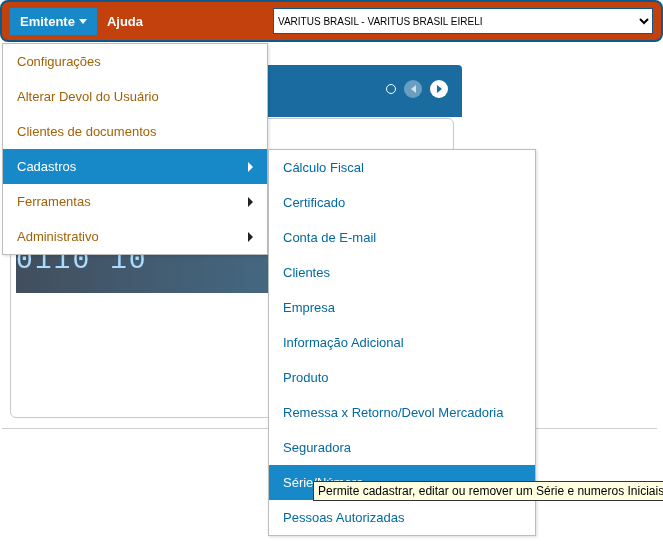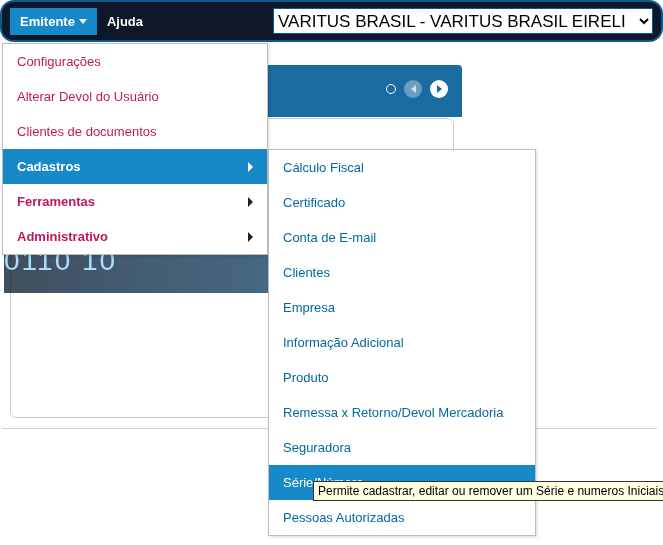--- a/index.html
+++ b/index.html
@@ -6,23 +6,23 @@
   body {
     font-family: Arial, Helvetica, sans-serif;
     font-size: 13px;
     background: #fff;
     width: 663px;
     height: 545px;
     overflow: hidden;
     position: relative;
   }
   .topbar {
-    background: #0f172a;
+    background: #c2410c;
     border: 2px solid #0B5A8B;
-    border-radius: 14px;
+    border-radius: 8px;
     height: 42px;
     display: flex;
     align-items: center;
     padding: 0 8px;
     position: relative;
   }
   .menu-label {
     color: #fff;
     font-weight: bold;
     padding: 6px 10px;
@@ -39,43 +39,43 @@
     border-left: 4px solid transparent;
     border-right: 4px solid transparent;
     border-top: 5px solid #fff;
   }
   .company-select {
     position: absolute;
     right: 8px;
     top: 6px;
     width: 380px;
     height: 26px;
-    font-size: 17px;
+    font-size: 10px;
     font-family: Arial, sans-serif;
     background: #fff;
     border: 1px solid #0B5A8B;
   }
   .dropdown-main {
     position: absolute;
     top: 43px;
     left: 2px;
     width: 266px;
     background: #fff;
     border: 1px solid #bdbdbd;
     box-shadow: 1px 1px 3px rgba(0,0,0,0.15);
   }
   .dd-item {
     padding: 10px 14px;
     cursor: pointer;
     display: flex;
     justify-content: space-between;
     align-items: center;
-    color: #be185d;
-  }
-  .dd-item.bold { font-weight: bold; }
+    color: #a16207;
+  }
+  .dd-item.bold { font-weight: normal; }
   .dd-item.selected {
     background: #1788C8;
     color: #fff;
   }
   .dd-item.selected .arrow-right { border-left-color: #fff; }
   .arrow-right {
     width: 0; height: 0;
     border-top: 5px solid transparent;
     border-bottom: 5px solid transparent;
     border-left: 5px solid #222;
@@ -163,28 +163,28 @@
     width: 444px;
     height: 300px;
     background: #fff;
     border: 1px solid #c8c8c8;
     border-radius: 6px;
     z-index: -1;
   }
   .bg-decor {
     position: absolute;
     top: 245px;
-    left: 4px;
+    left: 16px;
     width: 286px;
     height: 48px;
     background: linear-gradient(90deg,#021428 0%,#05233e 40%,#063a5c 100%);
     z-index: -1;
     overflow: hidden;
     color: #8fd0ff;
-    font-family: Liberation Sans, sans-serif;
+    font-family: Liberation Mono, monospace;
     font-size: 28px;
     letter-spacing: 2px;
     opacity: 0.75;
   }
   .divider-line {
     position: absolute;
     top: 428px;
     left: 2px;
     width: 655px;
     height: 1px;

